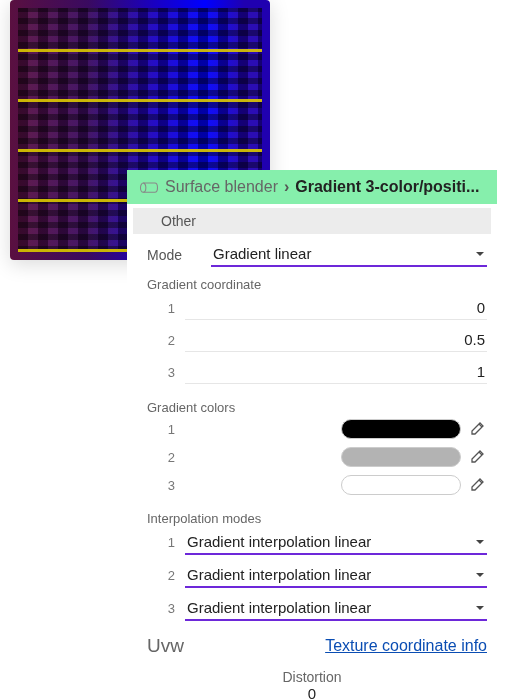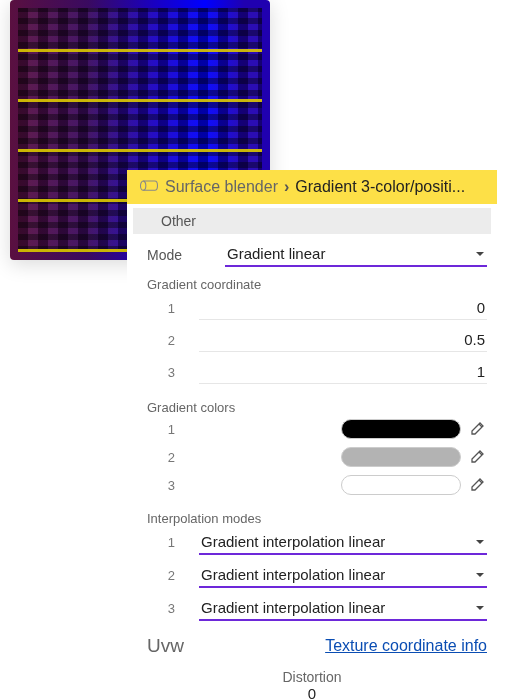--- a/index.html
+++ b/index.html
@@ -34,52 +34,52 @@
   }
   .panel {
     position: absolute;
     left: 127px;
     top: 170px;
     width: 370px;
     background: #fff;
   }
   .breadcrumb {
     display: flex;
-    align-items: flex-start;
+    align-items: flex-end;
     gap: 6px;
     padding: 8px 10px 8px 12px;
     font-size: 16px;
     color: #555;
-    background:#fde047;
+    background:#86efac;
   }
   .breadcrumb .crumb-link { color: #666; }
   .breadcrumb .sep { color: #555; font-weight:600; }
   .breadcrumb .crumb-current {
-    font-weight: 400;
+    font-weight: 700;
     color: #222;
     white-space: nowrap;
     overflow: hidden;
     text-overflow: ellipsis;
     flex: 1;
   }
   .cyl-icon {
     display:inline-flex; width:20px; height:16px; align-items:center; justify-content:center;
   }
   .section-header {
     background: #ececec;
     color: #555;
     padding: 5px 28px;
     font-size: 14px;
     margin: 4px 6px 4px 6px;
   }
   .row {
     display: flex;
     align-items: center;
     padding: 4px 10px;
-    gap: 24px;
+    gap: 10px;
   }
   .row .label {
     flex: 0 0 54px;
     color: #555;
     font-size: 14px;
   }
   .row .label.sm {
     flex: 0 0 20px;
     text-align: right;
     color: #777;

